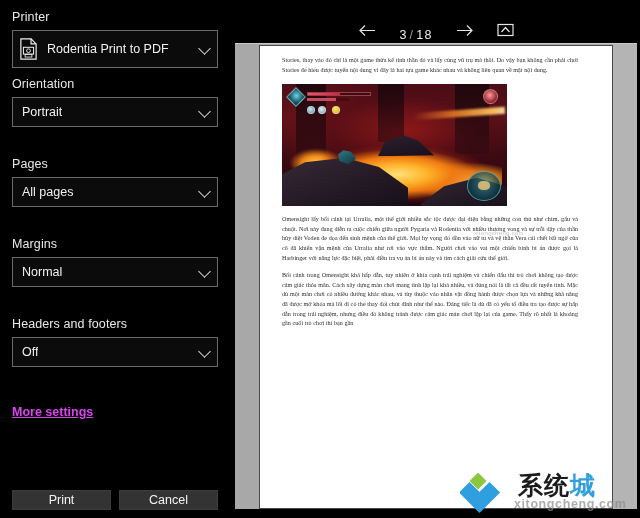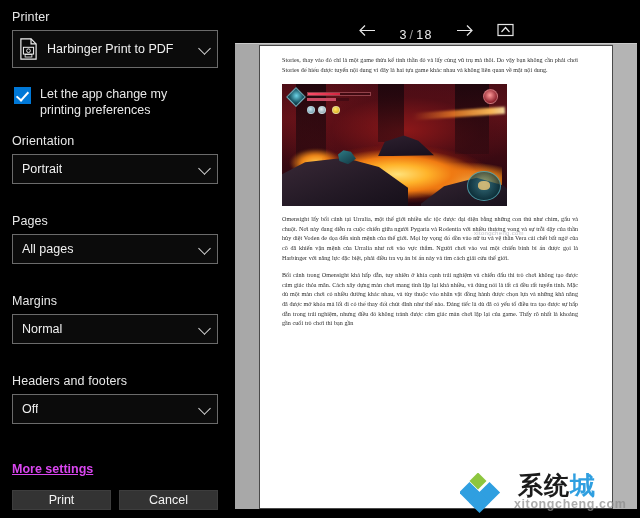--- a/index.html
+++ b/index.html
@@ -51,21 +51,21 @@
     border-bottom: 1.4px solid #d8d8d8;
     transform: rotate(45deg);
   }
   .printer-icon {
     width: 19px; height: 22px;
     margin-right: 9px;
     flex: 0 0 auto;
     display: block;
   }
   .group { margin-bottom: 30px; }
-  .group.first { margin-bottom: 18px; }
+  .group.first { margin-bottom: 9px; }
 
   
   .check-row {
     display: flex;
     align-items: flex-start;
     margin: 9px 0 16px 2px;
     cursor: pointer;
   }
   .checkbox {
     width: 17px; height: 17px;
@@ -370,29 +370,25 @@
     <div class="group first">
       <div class="field-label">Printer</div>
       <div class="combo tall">
         <svg class="printer-icon" viewBox="0 0 22 26">
           <path d="M2 1 h12 l6 6 v18 h-18 z" fill="none" stroke="#f0f0f0" stroke-width="1.4"></path>
           <path d="M14 1 v6 h6" fill="none" stroke="#f0f0f0" stroke-width="1.4"></path>
           <rect x="5" y="11" width="12" height="8" fill="none" stroke="#f0f0f0" stroke-width="1.2"></rect>
           <circle cx="11" cy="15" r="2.2" fill="none" stroke="#f0f0f0" stroke-width="1.1"></circle>
           <rect x="7" y="19.5" width="8" height="3" fill="none" stroke="#f0f0f0" stroke-width="1"></rect>
         </svg>
-        <span class="combo-text">Harbinger Print to PDF</span>
+        <span class="combo-text">Rodentia Print to PDF</span>
         <span class="chev"></span>
       </div>
     </div>
 
-    <div class="check-row">
-      <span class="checkbox"></span>
-      <span class="check-label">Let the app change my printing preferences</span>
-    </div>
 
     <div class="group">
       <div class="field-label">Orientation</div>
       <div class="combo">
         <span class="combo-text">Portrait</span>
         <span class="chev"></span>
       </div>
     </div>
 
     <div class="group">

